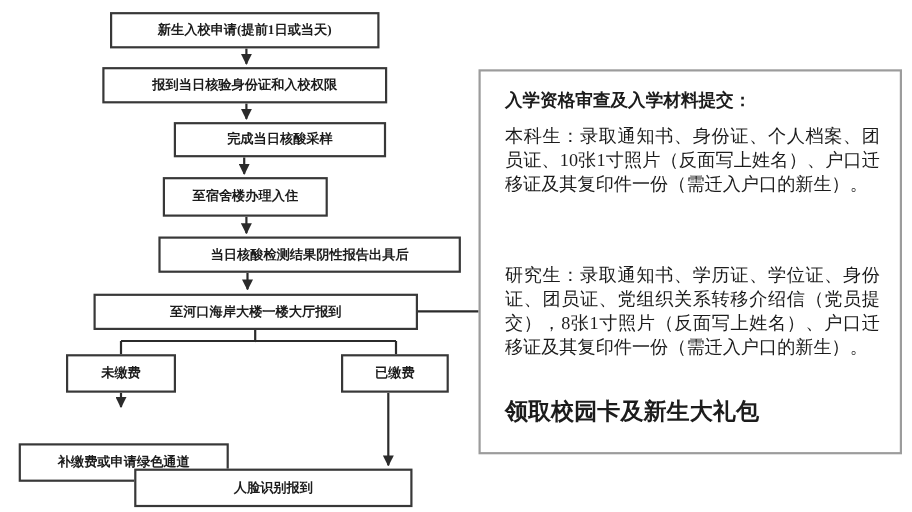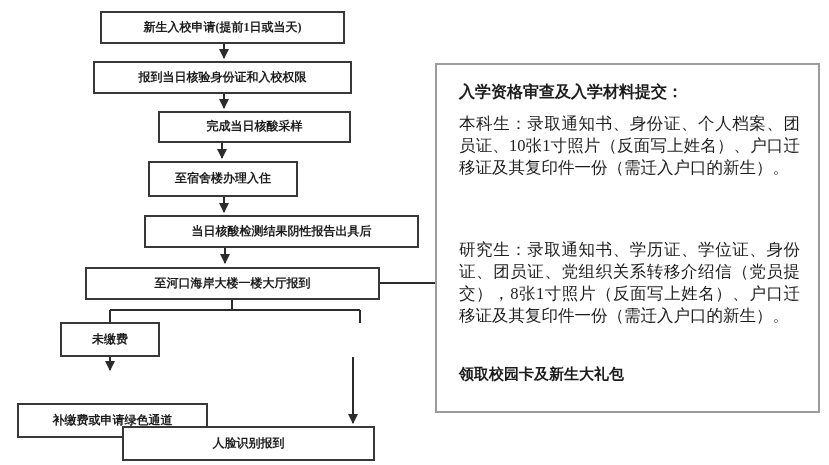--- a/index.html
+++ b/index.html
@@ -48,21 +48,21 @@
   }
   .panel-para {
     font-size: 16.5px;
     line-height: 22px;
     margin-top: 10px;
     text-align: justify;
   }
   .panel-para.graduate { margin-top: 60px; }
   .panel-footer {
     font-weight: bold;
-    font-size: 15px;
+    font-size: 21px;
     line-height: 22px;
     margin-top: 36px;
   }
 </style>
 </head>
 <body>
 
 <div class="stage">
 
   <svg class="connectors" width="829" height="465" viewBox="0 0 829 465">
@@ -102,20 +102,23 @@
   </div>
   <div class="node" style="left:104px;  top:215px; width:275px; height:33px;margin-left:40px;">
     <span>当日核酸检测结果阴性报告出具后</span>
   </div>
   <div class="node" style="left:85px;  top:267px; width:295px; height:33px;">
     <span>至河口海岸大楼一楼大厅报到</span>
   </div>
   <div class="node" style="left:60px;  top:322px; width:100px; height:35px;">
     <span>未缴费</span>
   </div>
+  <div class="node" style="left:310px; top:322px; width:98px;  height:35px;">
+    <span>已缴费</span>
+  </div>
   <div class="node" style="left:17px;  top:373px; width:191px; height:35px;margin-top:30px;">
     <span>补缴费或申请绿色通道</span>
   </div>
   <div class="node" style="left:122px; top:426px; width:253px; height:35px;">
     <span>人脸识别报到</span>
   </div>
 
   <div class="panel">
     <div class="panel-title">入学资格审查及入学材料提交：</div>
     <div class="panel-para undergraduate">本科生：录取通知书、身份证、个人档案、团员证、10张1寸照片（反面写上姓名）、户口迁移证及其复印件一份（需迁入户口的新生）。</div>

